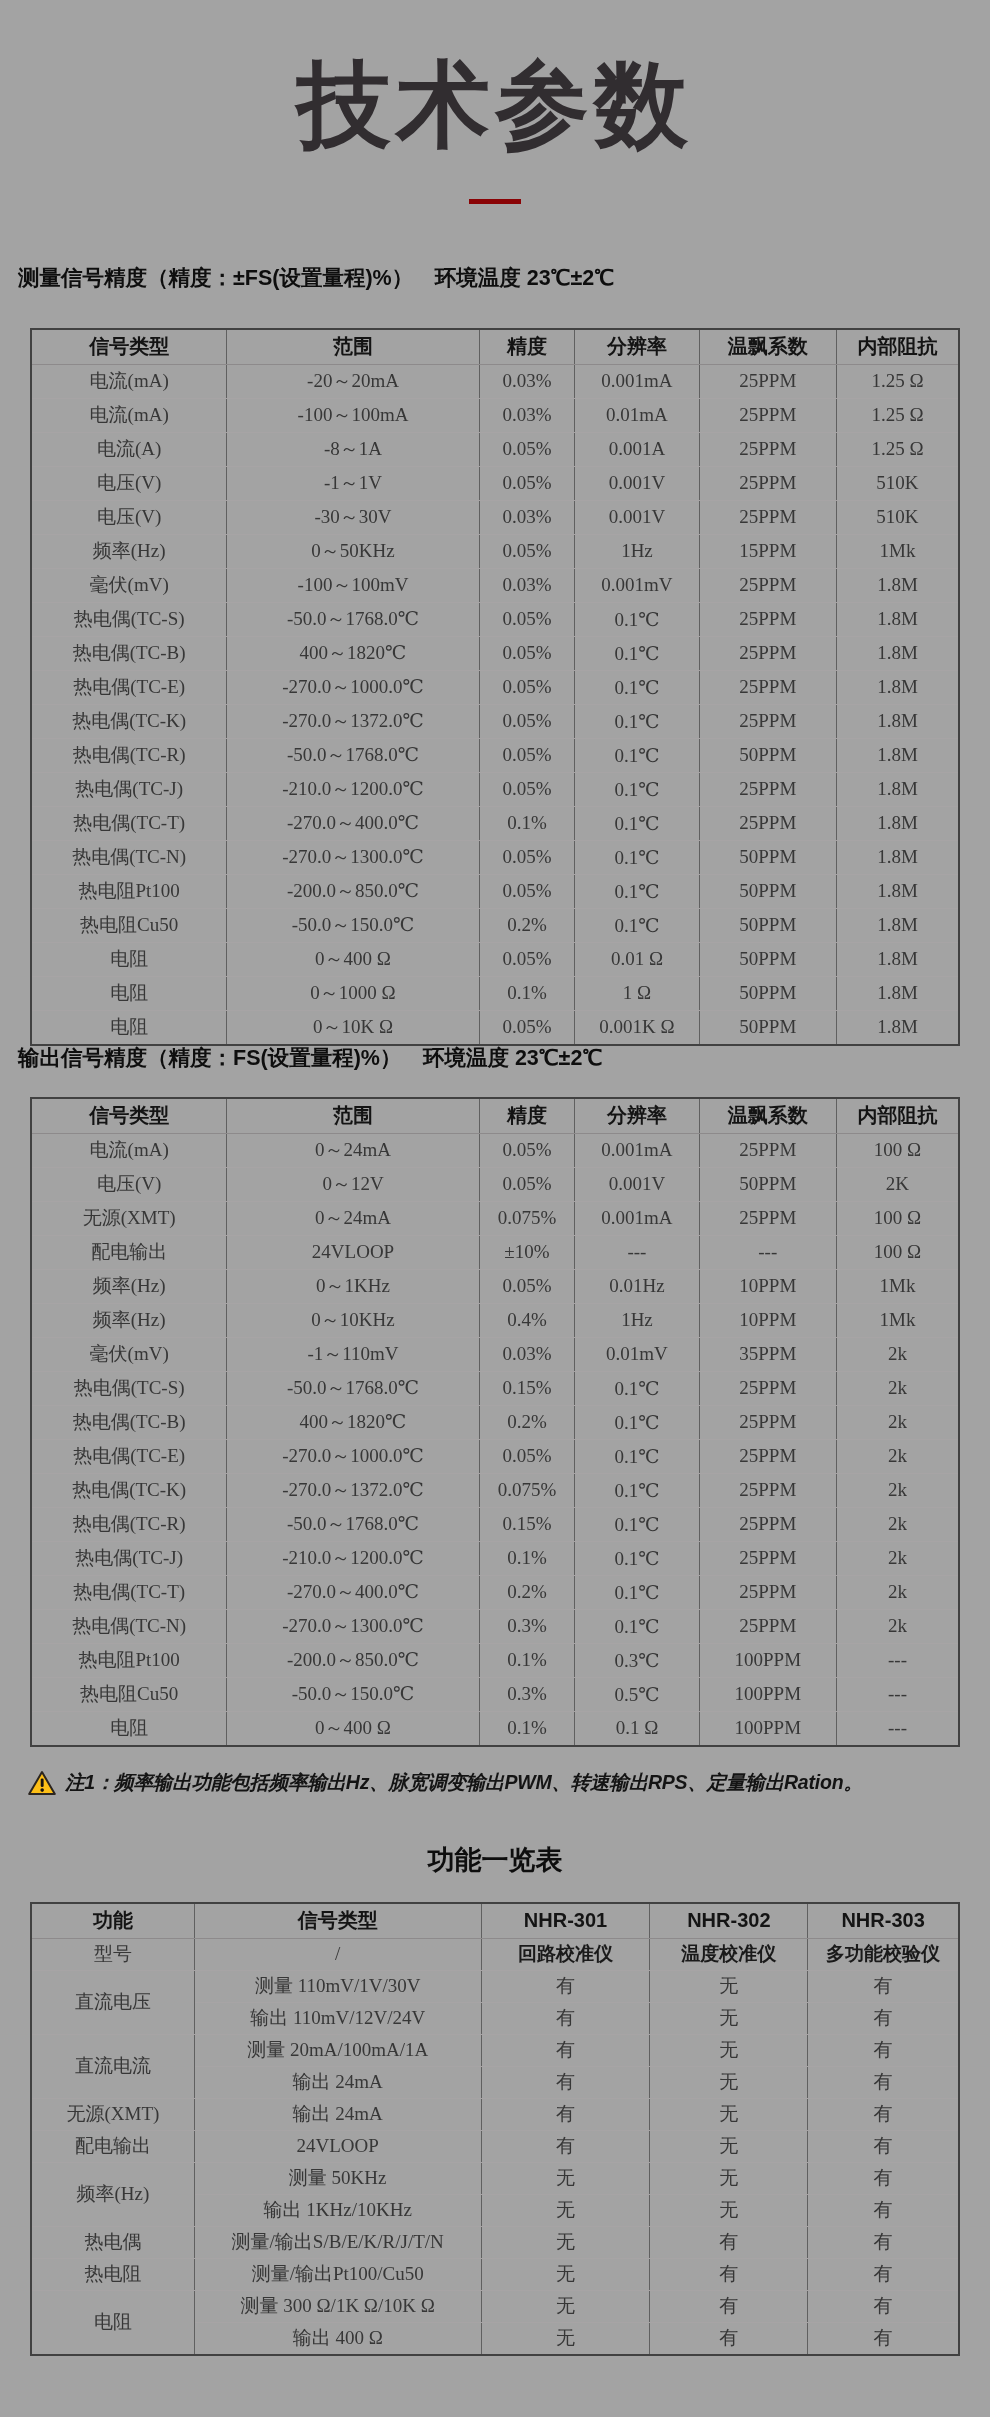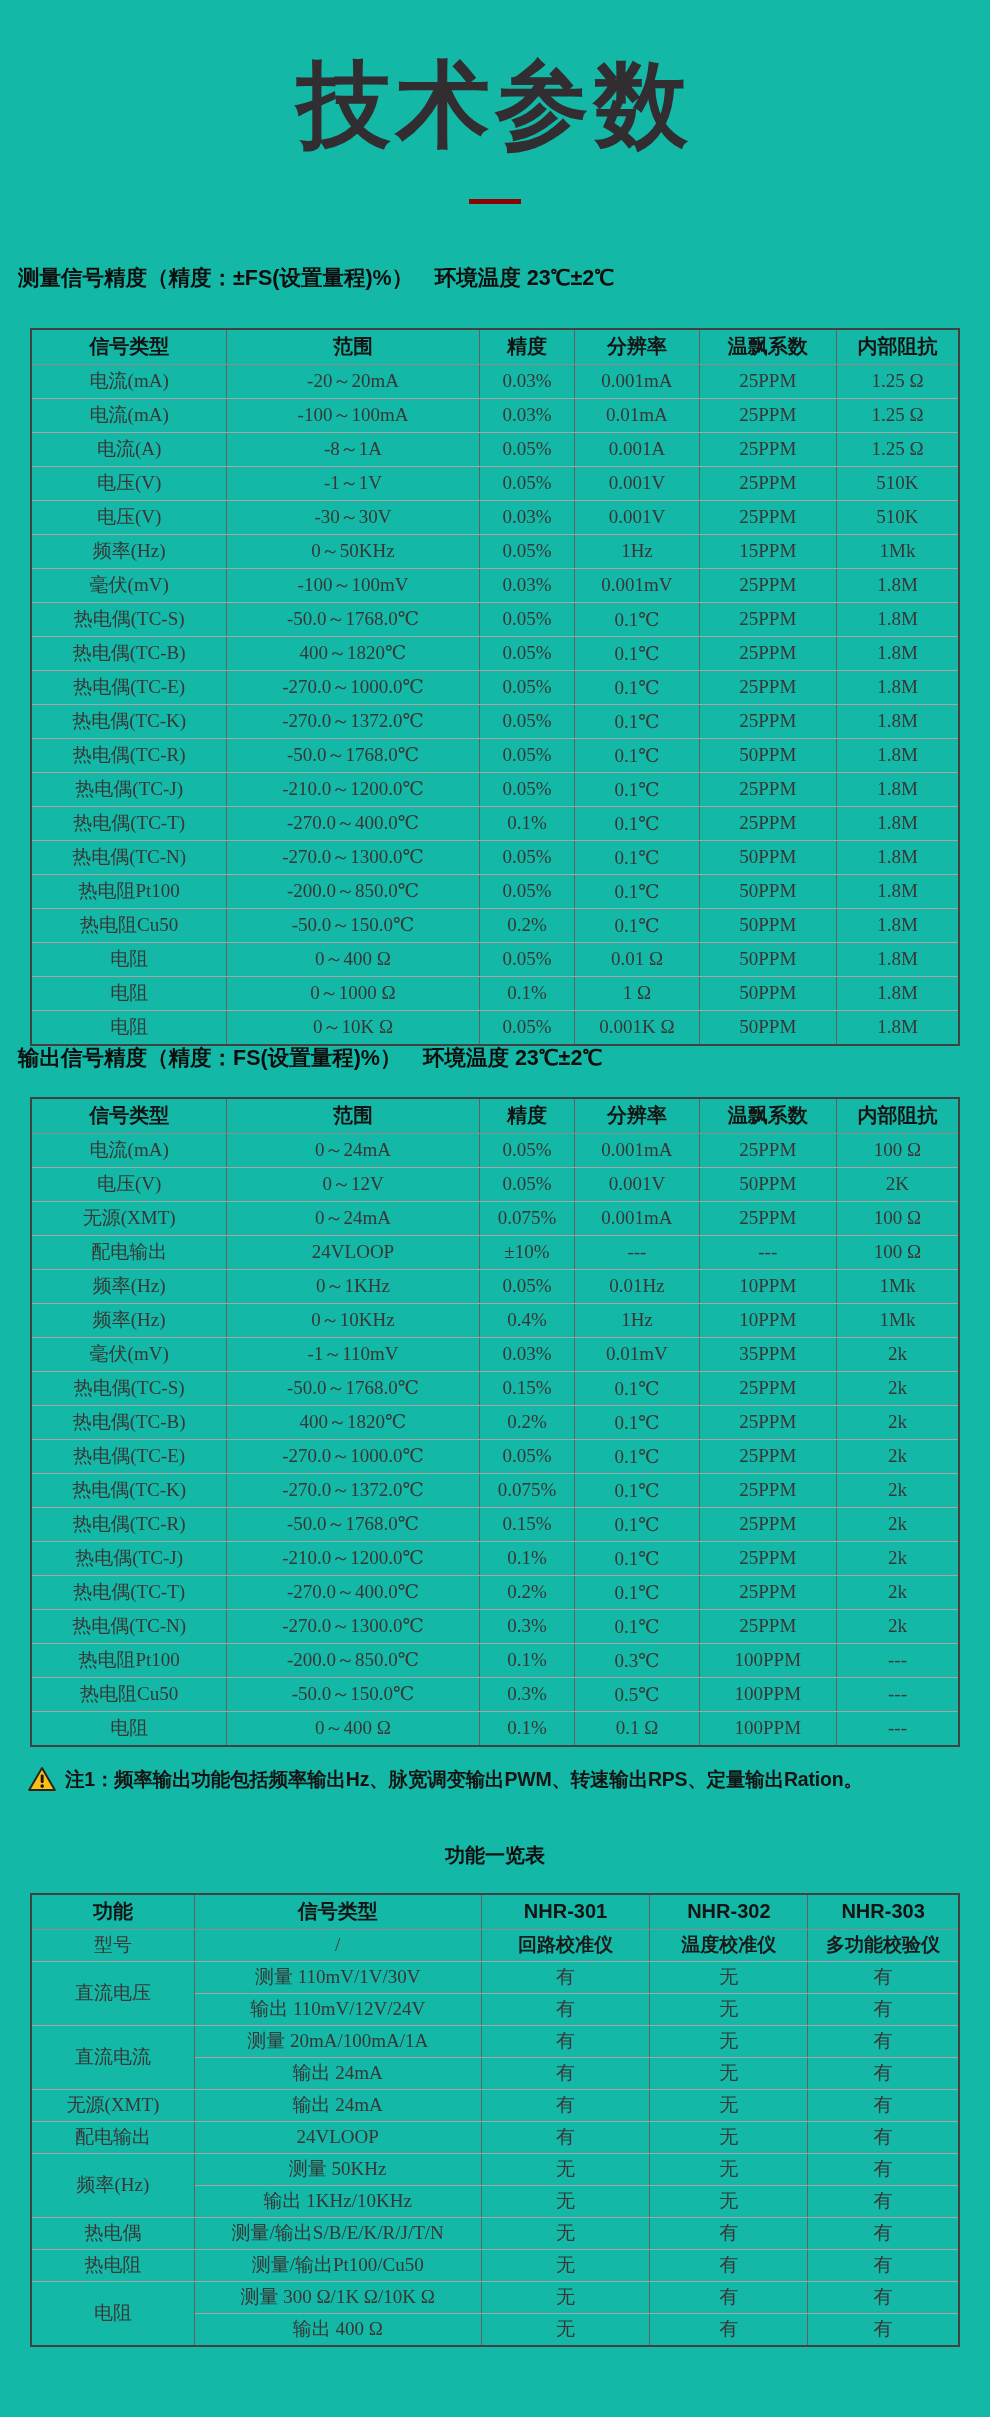--- a/index.html
+++ b/index.html
@@ -1,20 +1,20 @@
 <!DOCTYPE html>
 <html><head>
 <meta charset="utf-8">
 <style>
   html,body { margin:0; padding:0; background:#f3f1f2; }
   .page {
     position:relative;
     width:990px; height:2417px;
     margin:0 auto;
-    background:#14b8a6;
+    background:#a3a3a3;
     overflow:hidden;
     font-family:"Liberation Sans", sans-serif;
     color:#222;
     box-sizing:border-box;
   }
   h1.title {
     margin:0; padding-top:58px;
     text-align:center;
     font-size:94px; line-height:1.0;
     font-weight:900; letter-spacing:5px;
@@ -58,33 +58,34 @@
     font-family:"Liberation Serif","DejaVu Serif", serif;
   }
   table.func td { height:31px; }
   #functions-table tbody tr:first-child td:nth-child(n+3) {
     font-weight:bold;
     font-family:"Liberation Sans", sans-serif;
     color:#1a1a1a;
   }
 
   .note {
-    display:flex; align-items:flex-start; gap:9px;
+    display:flex; align-items:center; gap:9px;
     margin:19px 16px 0 28px;
     height:34px;
+    font-style:italic;
   }
   .note svg { width:28px; height:26px; flex:0 0 auto; }
   .note-text {
     font-size:19.5px; font-weight:bold; color:#141414;
     white-space:nowrap; letter-spacing:-0.2px;
   }
   .func-title {
     margin:42px 0 24px 0;
     text-align:center;
-    font-size:20px; font-weight:bold; color:#0e0e0e;
+    font-size:27px; font-weight:bold; color:#0e0e0e;
   }
 </style>
 </head>
 <body>
 
 <div class="page">
 
   <h1 class="title">技术参数</h1>
   <div class="divider"></div>
 

